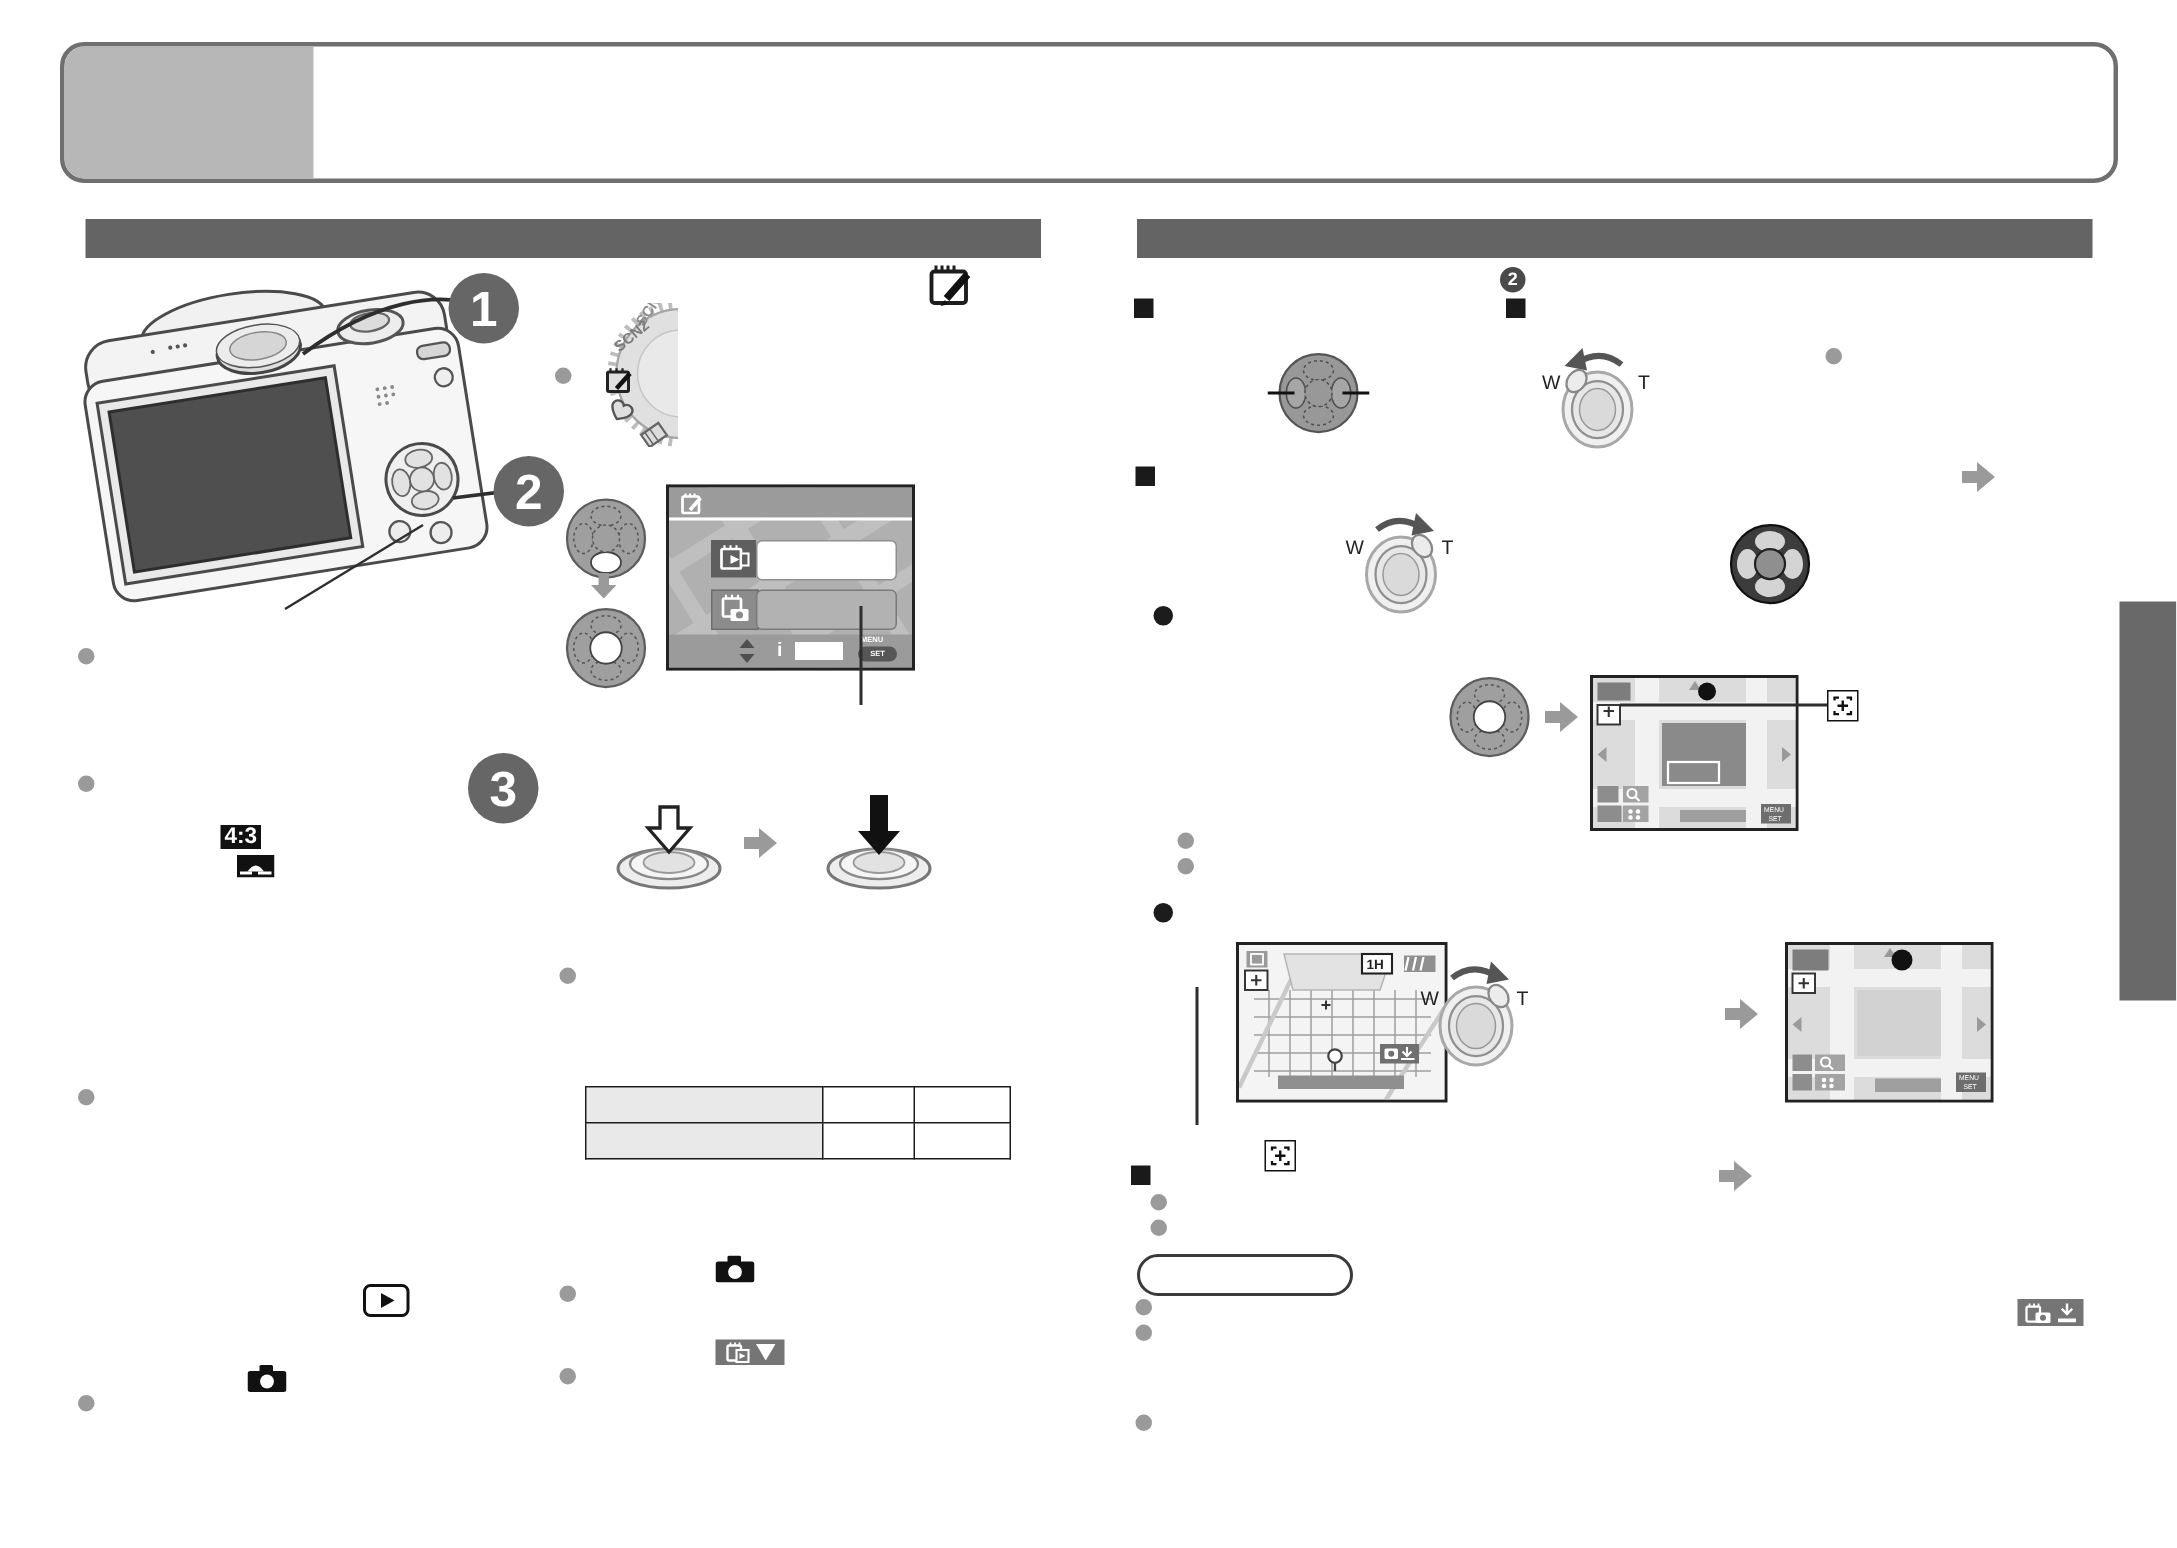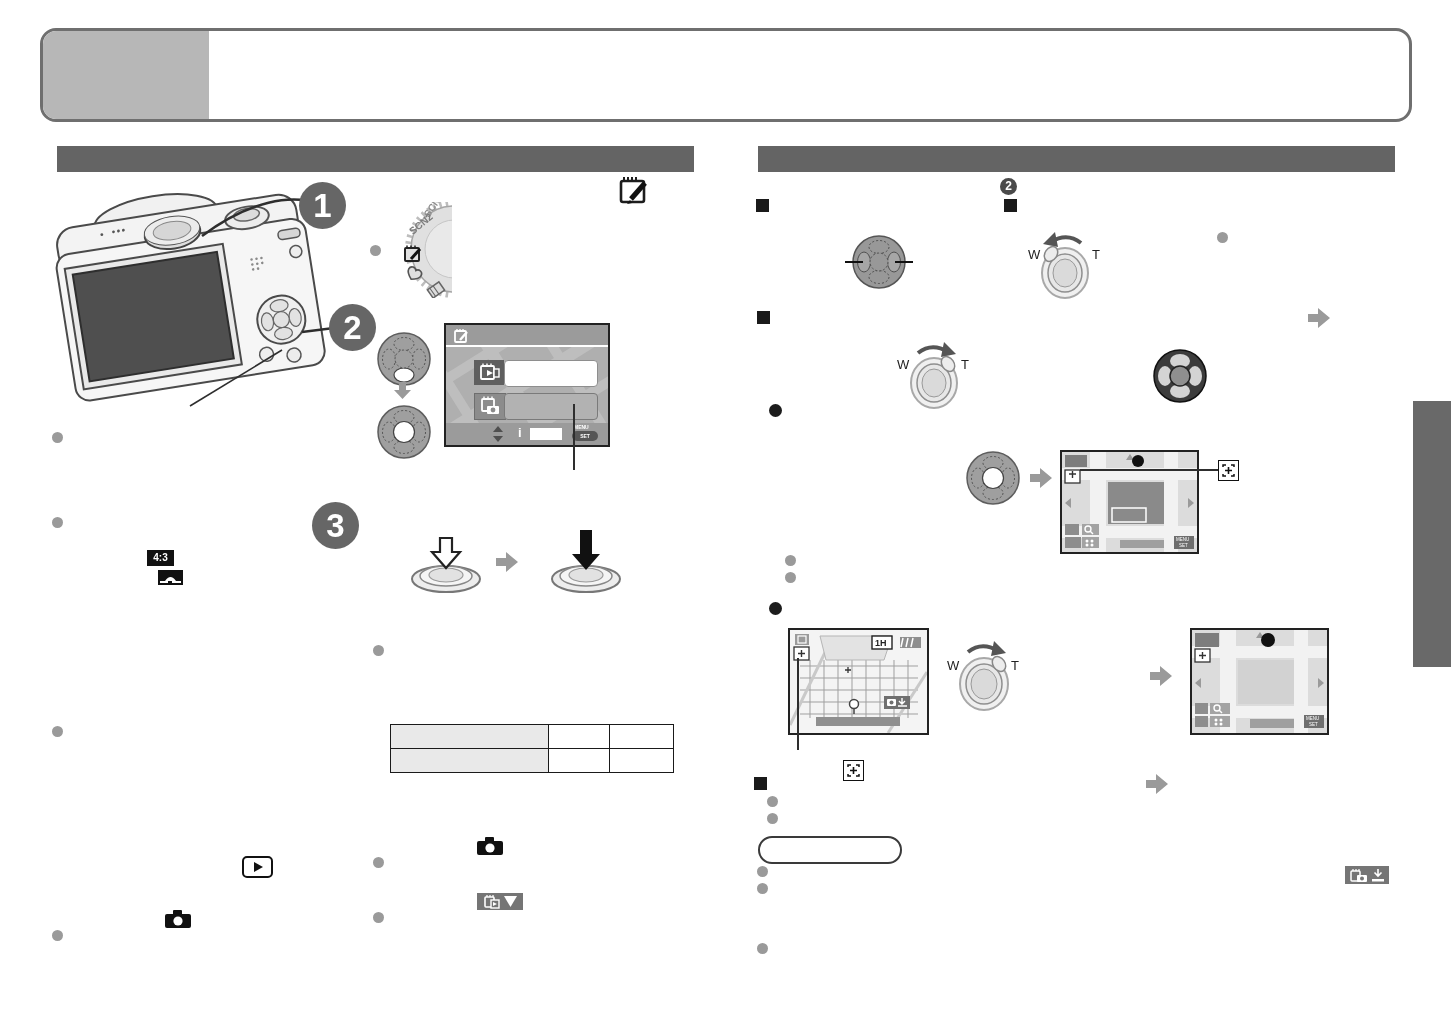--- a/index.html
+++ b/index.html
@@ -18,21 +18,21 @@
            text-align:center;line-height:17px;}
   
   .b-gray{width:11px;height:11px;border-radius:50%;background:#9a9a9a;}
   .b-black{width:13px;height:13px;border-radius:50%;background:#1c1c1c;}
   .b-sq{width:13px;height:13px;background:#1a1a1a;}
   .callout-line{background:#2e2e2e;}
   .pill{width:140px;height:24px;border:2.5px solid #3a3a3a;border-radius:14px;background:#fff;}
   .sidetab{left:1413px;top:401px;width:38px;height:266px;background:#696969;}
   
   .lcd{border:2px solid #222;}
-  .badge43{width:27px;height:16px;background:#111;color:#fff;font-size:10px;font-weight:bold;text-align:center;line-height:16px;}
+  .badge43{width:27px;height:16px;background:#111;color:#fff;font-size:15px;font-weight:bold;text-align:center;line-height:16px;}
   .graybadge{background:#757575;display:flex;align-items:center;justify-content:center;gap:3px;}
   .playbox{width:27px;height:18px;border:2.5px solid #111;border-radius:5px;background:#fff;display:flex;align-items:center;justify-content:center;}
   .tbl{border-collapse:collapse;}
   .tbl td{border:1.6px solid #1a1a1a;height:21px;}
   .tbl .hc{background:#e9e9e9;width:155px;}
   .tbl .c2{width:58px;background:#fff;}
   .tbl .c3{width:61px;background:#fff;}
   svg text{font-family:"Liberation Sans",sans-serif;}
 </style>
 </head>
@@ -377,21 +377,21 @@
     <svg width="19" height="19" viewBox="0 0 19 19">
       <path d="M4,6 v-2 h3 M12,4 h3 v2 M15,13 v2 h-3 M7,15 h-3 v-2" fill="none" stroke="#111" stroke-width="1.5"></path>
       <path d="M9.5,6 v7 M6,9.5 h7" stroke="#111" stroke-width="1.6"></path>
     </svg>
   </div>
 
   <div class="abs b-gray" style="left:785px;top:555px;"></div>
   <div class="abs b-gray" style="left:785px;top:572px;"></div>
   <div class="abs b-black" style="left:769px;top:602px;"></div>
 
-  <div class="abs lcd" style="left:788px;top:628px;width:137px;height:103px;text-decoration:underline;">
+  <div class="abs lcd" style="left:824px;top:628px;width:137px;height:103px;text-decoration:underline;">
     <svg width="137" height="103" viewBox="0 0 137 103">
       <rect width="137" height="103" fill="#f4f4f4"></rect>
       <g stroke="#9f9f9f" stroke-width="1">
         <path d="M20,30 v58 M34,30 v58 M48,30 v58 M62,30 v58 M76,30 v58 M90,30 v58 M104,30 v58 M118,30 v58"></path>
         <path d="M10,36 h118 M10,48 h118 M10,60 h118 M10,72 h118 M10,84 h118"></path>
       </g>
       <path d="M0,95 L42,8" stroke="#c9c9c9" stroke-width="3"></path>
       <path d="M98,103 L137,42" stroke="#c9c9c9" stroke-width="3"></path>
       <polygon points="30,6 102,6 94,30 36,30" fill="#e3e3e3" stroke="#b5b5b5"></polygon>
       <rect x="5" y="4" width="14" height="11" fill="#9a9a9a"></rect>

